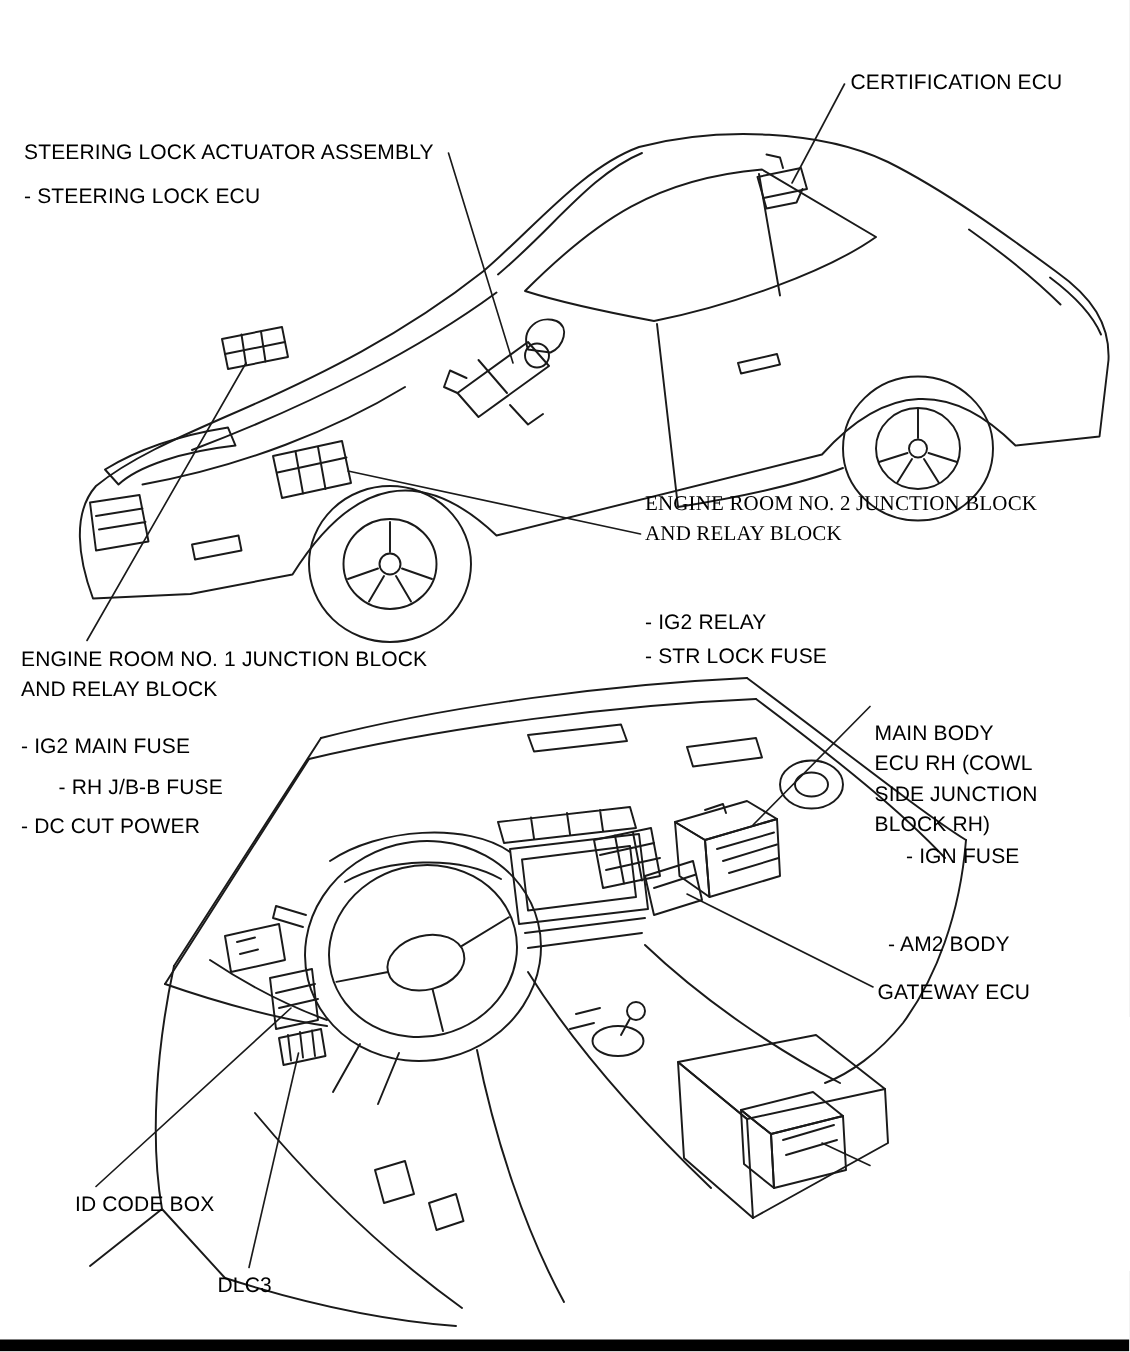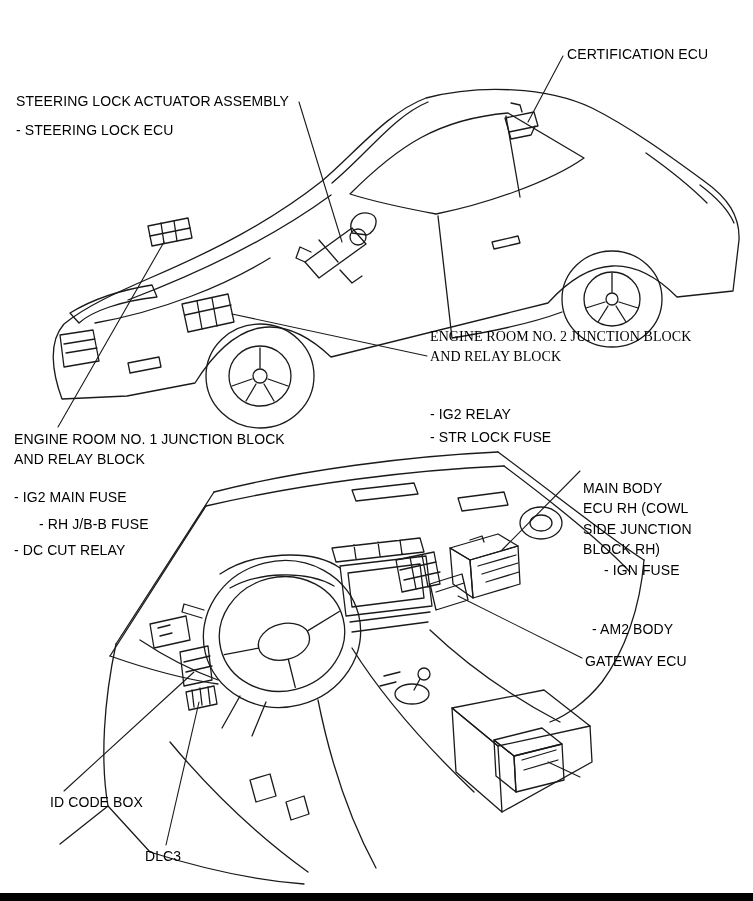--- a/index.html
+++ b/index.html
@@ -233,21 +233,21 @@
   <div class="label" style="left:16px; top:91px;">STEERING LOCK ACTUATOR ASSEMBLY</div>
   <div class="label" style="left:16px; top:120px;">- STEERING LOCK ECU</div>
 
   <div class="label wrap" style="left:430px; top:327px; width:290px;font-family:Liberation Serif, serif;">ENGINE ROOM NO. 2 JUNCTION BLOCK AND RELAY BLOCK</div>
   <div class="label" style="left:430px; top:404px;">- IG2 RELAY</div>
   <div class="label" style="left:430px; top:427px;">- STR LOCK FUSE</div>
 
   <div class="label wrap" style="left:14px; top:429px; width:285px;">ENGINE ROOM NO. 1 JUNCTION BLOCK AND RELAY BLOCK</div>
   <div class="label" style="left:14px; top:487px;">- IG2 MAIN FUSE</div>
   <div class="label" style="left:15px; top:514px;margin-left:24px;">- RH J/B-B FUSE</div>
-  <div class="label" style="left:14px; top:540px;">- DC CUT RELAY</div>
+  <div class="label" style="left:14px; top:540px;">- DC CUT POWER</div>
 
   <div class="label wrap" style="left:583px; top:461px; width:112px;margin-top:17px;">MAIN BODY ECU RH (COWL SIDE JUNCTION BLOCK RH)</div>
   <div class="label" style="left:592px; top:560px;margin-left:12px;">- IGN FUSE</div>
   <div class="label" style="left:592px; top:619px;">- AM2 BODY</div>
   <div class="label" style="left:585px; top:651px;">GATEWAY ECU</div>
 
 
   <div class="label" style="left:18px; top:792px;margin-left:32px;">ID CODE BOX</div>
   <div class="label" style="left:145px; top:846px;">DLC3</div>
 

